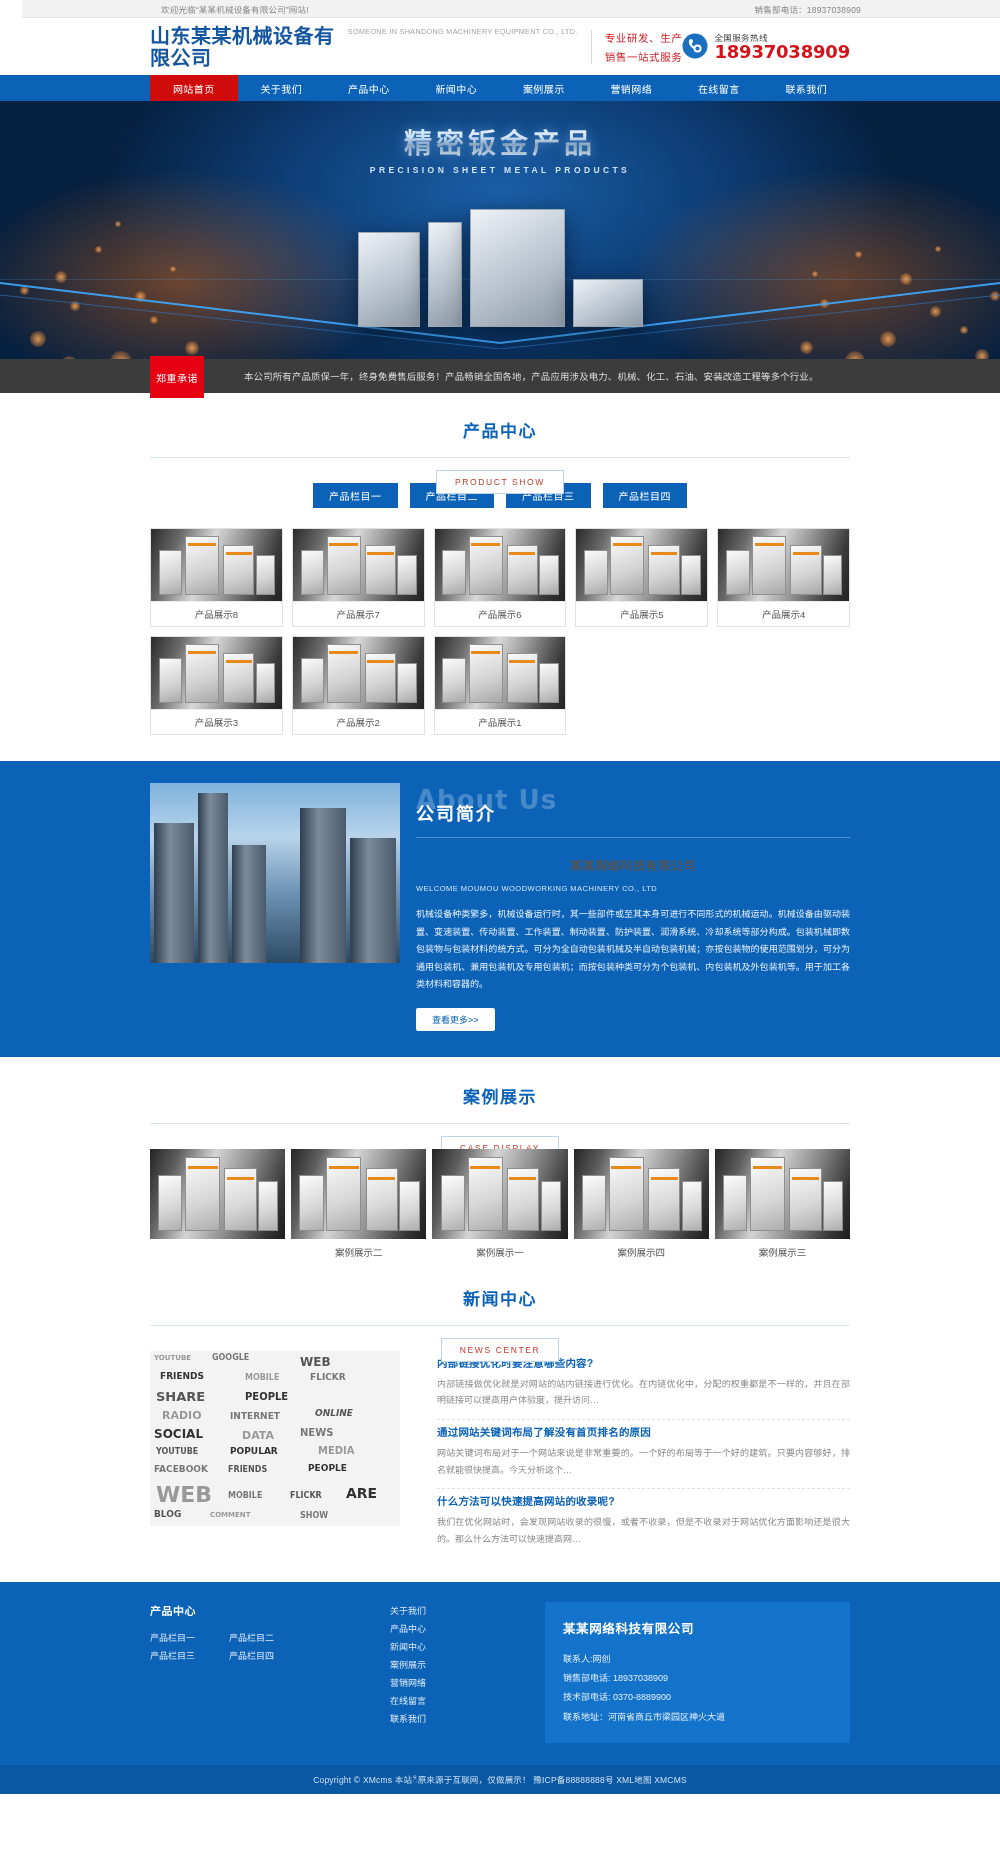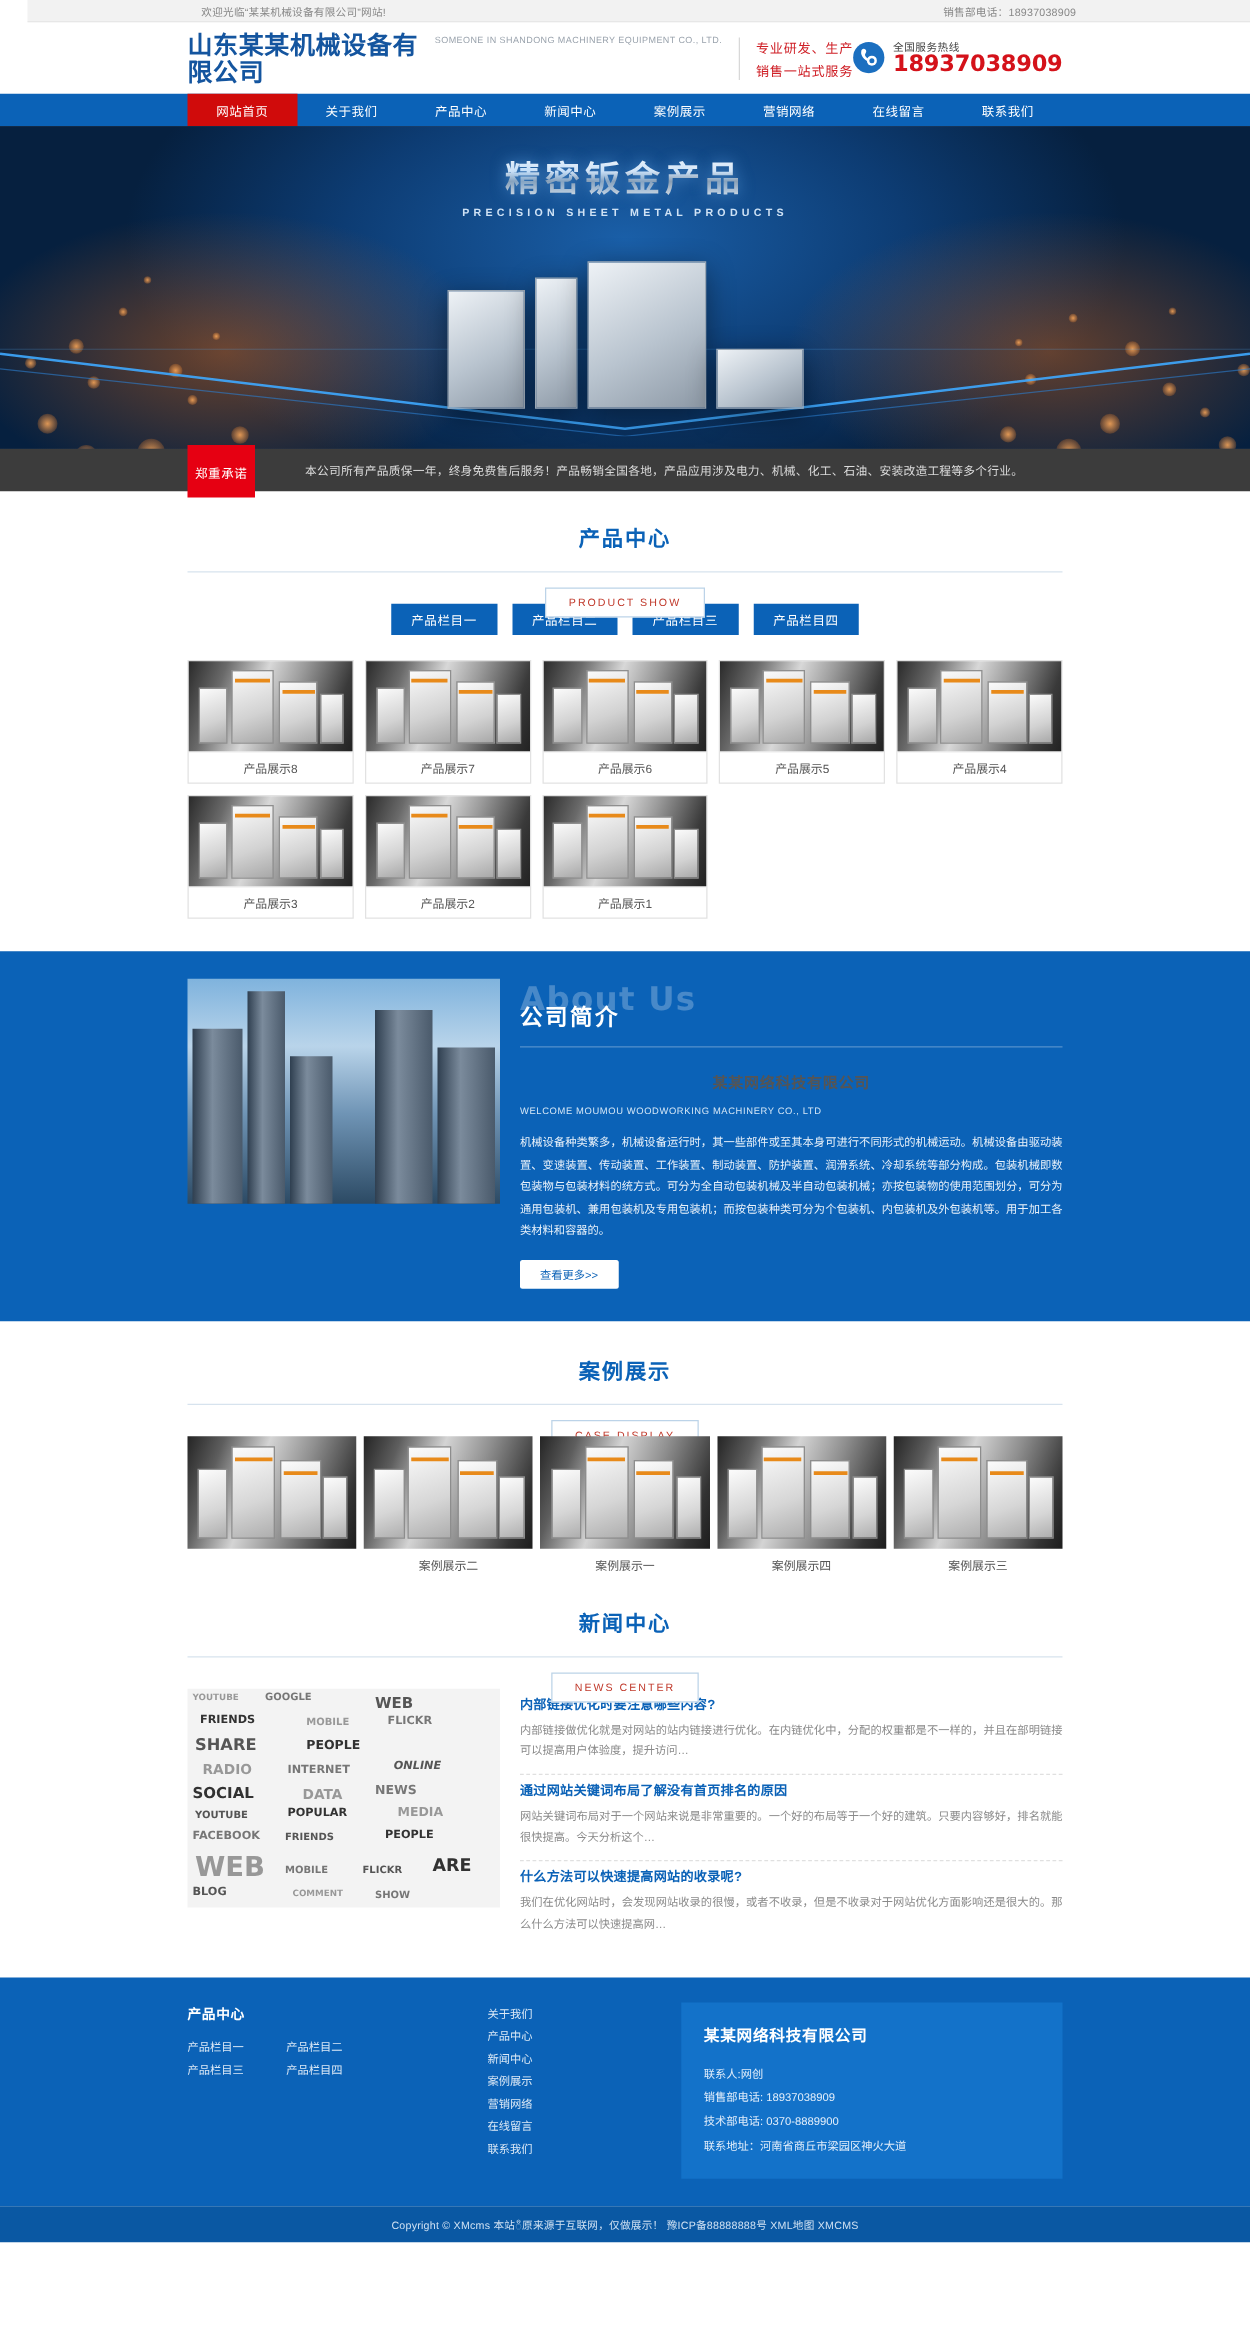--- a/index.html
+++ b/index.html
@@ -125,21 +125,21 @@
   .cthumb .slot { position:absolute; background:#e88a1a; }
   .cname { text-align:center; font-size:9.5px; color:#555; padding:6px 0; }
 
   
   .news { padding-top:20px; padding-bottom:24px; }
   .news-body { display:flex; gap:16px; margin-top:4px; }
   .news-img { width:250px; height:175px; flex:0 0 250px; overflow:hidden; position:relative;
               background:#f3f3f3; }
   .news-img .w { position:absolute; color:#2b2b2b; font-weight:bold; white-space:nowrap;
                  font-family:"DejaVu Sans","Liberation Sans",sans-serif; }
-  .news-list { flex:1; }
+  .news-list { flex:1;margin-left:21px; }
   .nitem { border-bottom:1px dashed #e0e0e0; padding:4px 0 10px; }
   .nitem:last-child { border-bottom:none; }
   .nitem .nt { font-size:10.5px; color:#0b62b7; font-weight:bold; letter-spacing:.2px; }
   .nitem .nd { font-size:9px; color:#8a8a8a; line-height:1.85; margin-top:6px; text-align:justify; }
 
   
   .footer { background:#0b62b7; color:#fff; padding:20px 0 22px; }
   .footer .wrap { display:flex; }
   .fcol1 { width:210px; }
   .fcol1 .ft { font-size:11px; font-weight:bold; margin-bottom:11px; letter-spacing:.5px; }
@@ -482,21 +482,21 @@
           <div class="w" style="left: 6px; top: 96px; font-size: 8px; opacity: 0.79;">YOUTUBE</div>
           <div class="w" style="left: 80px; top: 95px; font-size: 9px; opacity: 0.96;">POPULAR</div>
           <div class="w" style="left: 168px; top: 94px; font-size: 10px; opacity: 0.45;">MEDIA</div>
           <div class="w" style="left: 4px; top: 113px; font-size: 9px; opacity: 0.62;">FACEBOOK</div>
           <div class="w" style="left: 78px; top: 114px; font-size: 8px; opacity: 0.79;">FRIENDS</div>
           <div class="w" style="left: 158px; top: 112px; font-size: 9px; opacity: 0.96;">PEOPLE</div>
           <div class="w" style="left: 6px; top: 131px; font-size: 22px; opacity: 0.45;">WEB</div>
           <div class="w" style="left: 78px; top: 140px; font-size: 8px; opacity: 0.62;">MOBILE</div>
           <div class="w" style="left: 140px; top: 140px; font-size: 8px; opacity: 0.79;">FLICKR</div>
           <div class="w" style="left: 196px; top: 134px; font-size: 14px; opacity: 0.96;">ARE</div>
-          <div class="w" style="left: 60px; top: 160px; font-size: 7px; opacity: 0.45; margin-left: 24px;">COMMENT</div>
+          <div class="w" style="left: 60px; top: 160px; font-size: 7px; opacity: 0.45;">COMMENT</div>
           <div class="w" style="left: 150px; top: 160px; font-size: 8px; opacity: 0.62;">SHOW</div>
           <div class="w" style="left: 4px; top: 158px; font-size: 9px; opacity: 0.79;">BLOG</div>
         </div>
       <div class="news-list" id="news-list">
           <div class="nitem">
             <div class="nt">内部链接优化时要注意哪些内容?</div>
             <div class="nd">内部链接做优化就是对网站的站内链接进行优化。在内链优化中，分配的权重都是不一样的，并且在部明链接可以提高用户体验度，提升访问…</div>
           </div>
           <div class="nitem">
             <div class="nt">通过网站关键词布局了解没有首页排名的原因</div>

